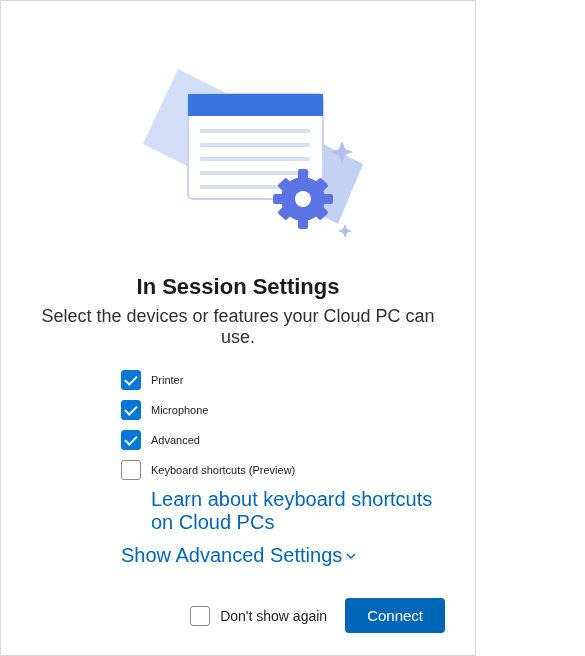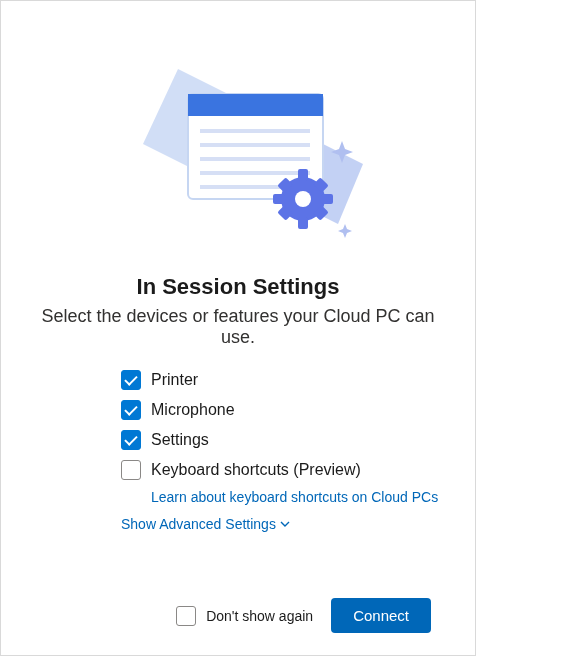--- a/index.html
+++ b/index.html
@@ -62,25 +62,25 @@
   }
   .checkbox.checked::after {
     content: "";
     width: 10px; height: 5px;
     border-left: 2px solid #fff;
     border-bottom: 2px solid #fff;
     transform: rotate(-45deg) translate(1px, -1px);
   }
   .row-label {
     margin-left: 10px;
-    font-size: 16px;
+    font-size: 11px;
   }
   .link {
     color: #0067b8;
-    font-size: 14px;
+    font-size: 20px;
     cursor: pointer;
   }
   .sublink {
     margin-left: 30px;
     margin-top: -2px;
     margin-bottom: 10px;
   }
   .advanced {
     margin-left: 90px;
     margin-top: 8px;
@@ -88,21 +88,21 @@
     align-items: center;
     gap: 4px;
   }
   .chevron {
     width: 10px; height: 10px;
     display: inline-block;
   }
   .chevron svg { display:block; }
   .footer {
     position: absolute;
-    bottom: 22px; right: 44px;
+    bottom: 22px; right: 30px;
     display: flex;
     align-items: center;
     gap: 18px;
   }
   .footer .row-label { font-size: 14px; }
   .connect-btn {
     background: #0067b8;
     color: #fff;
     font-size: 15px;
     font-weight: 400;
@@ -172,21 +172,21 @@
       <span class="row-label">Printer</span>
     </div>
 
     <div class="row">
       <span class="checkbox checked"></span>
       <span class="row-label">Microphone</span>
     </div>
 
     <div class="row">
       <span class="checkbox checked"></span>
-      <span class="row-label">Settings</span>
+      <span class="row-label">Advanced</span>
     </div>
 
 
     <div class="row">
       <span class="checkbox"></span>
       <span class="row-label">Keyboard shortcuts (Preview)</span>
     </div>
     <div class="sublink">
       <span class="link">Learn about keyboard shortcuts on Cloud PCs</span>
     </div>

